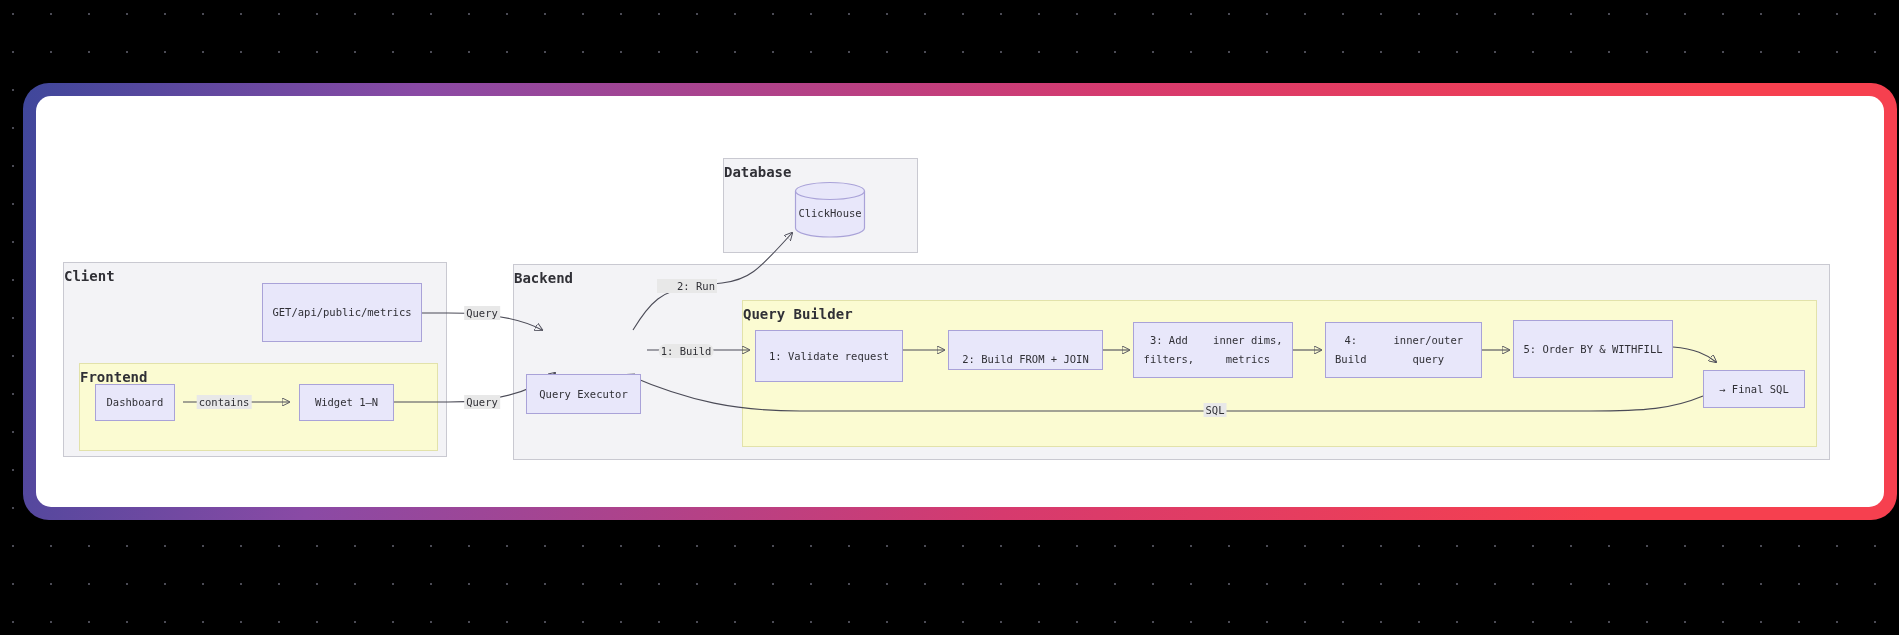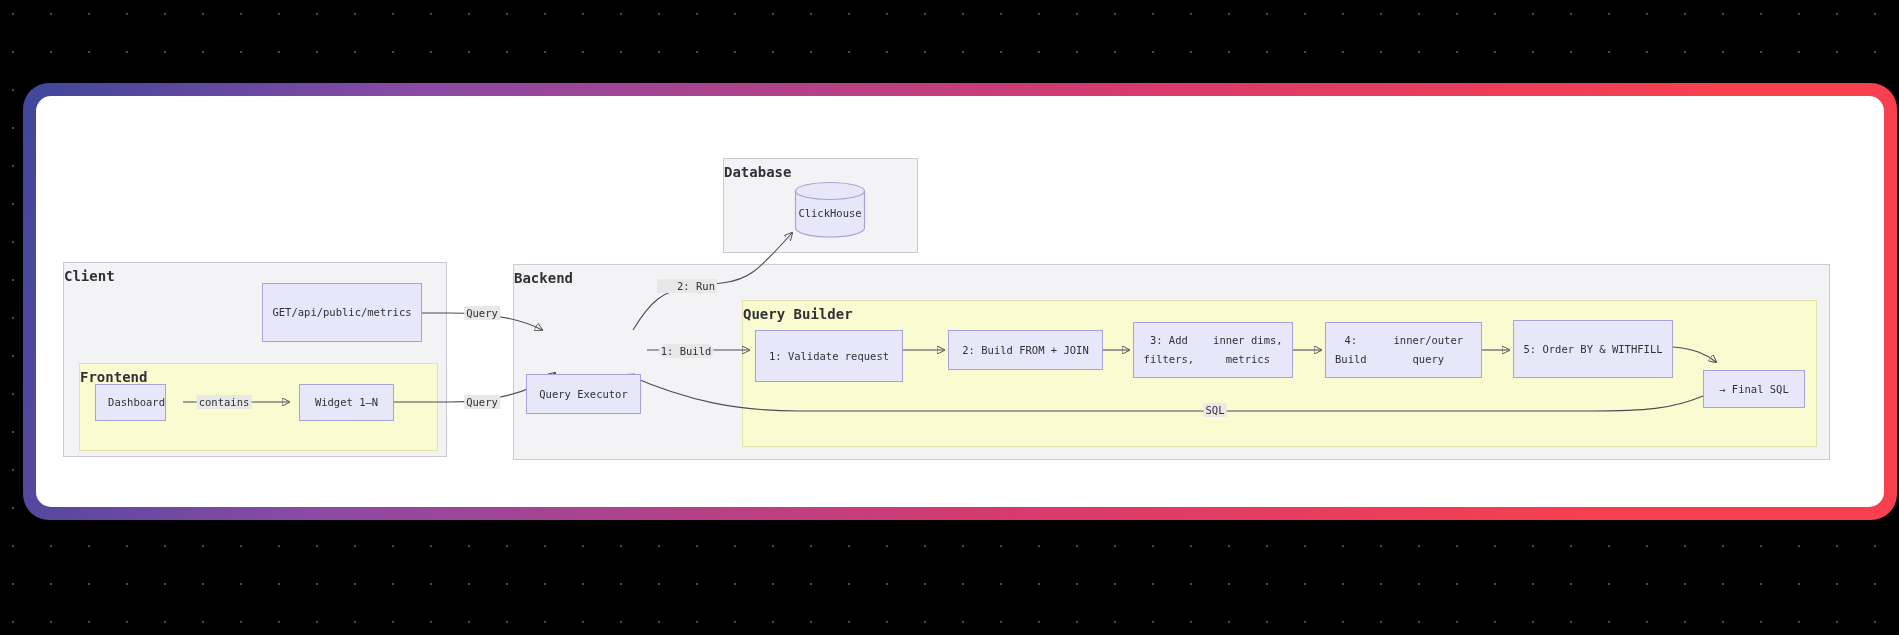--- a/index.html
+++ b/index.html
@@ -95,37 +95,37 @@
     <path d="M1482 350 H1509" marker-end="url(#arrow)"></path>
     <path d="M1673 347 C1695 349 1706 354 1716 362" marker-end="url(#arrow)"></path>
     <path d="M1703 396 C1672 409 1645 411 1590 411 L800 411 C738 411 690 402 628 375" marker-end="url(#arrow)"></path>
   </svg>
 
   <div class="node" style="left:262px;top:283px;width:160px;height:59px;">
     <span>GET</span>
     <span>/api/public/metrics</span>
   </div>
 
-  <div class="node" style="left:95px;top:384px;width:71px;height:37px;justify-content:flex-end;">
+  <div class="node" style="left:95px;top:384px;width:80px;height:37px;">
     <span>Dashboard</span>
   </div>
 
   <div class="node" style="left:299px;top:384px;width:95px;height:37px;">
     <span>Widget 1–N</span>
   </div>
 
   <div class="node" style="left:526px;top:330px;width:115px;height:40px;margin-top:44px;">
     <span>Query Executor</span>
   </div>
 
   <div class="node" style="left:755px;top:330px;width:148px;height:52px;">
     <span>1: Validate request</span>
   </div>
 
-  <div class="node" style="left:948px;top:330px;width:155px;height:40px;">
+  <div class="node" style="left:948px;top:330px;width:155px;height:40px;align-items:flex-end;">
     <span>2: Build FROM + JOIN</span>
   </div>
 
   <div class="node" style="left:1133px;top:322px;width:160px;height:56px;">
     <span>3: Add filters,</span>
     <span>inner dims, metrics</span>
   </div>
 
   <div class="node" style="left:1325px;top:322px;width:157px;height:56px;">
     <span>4: Build</span>

